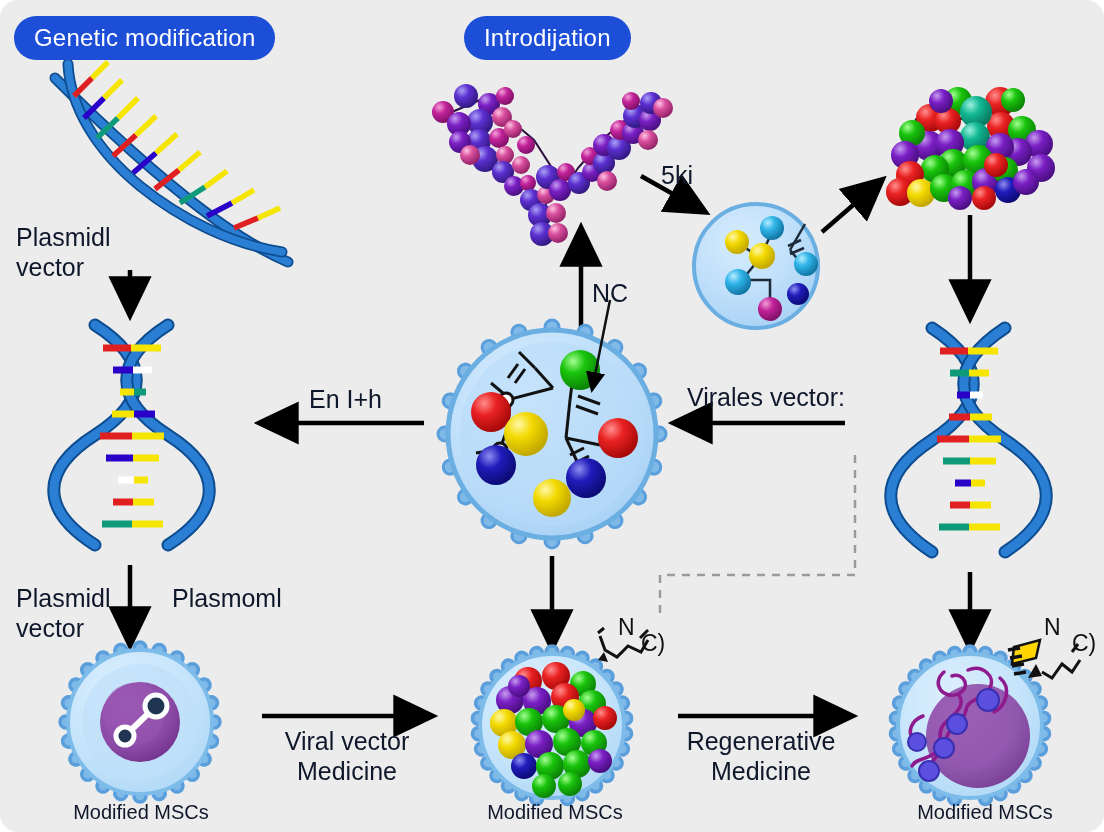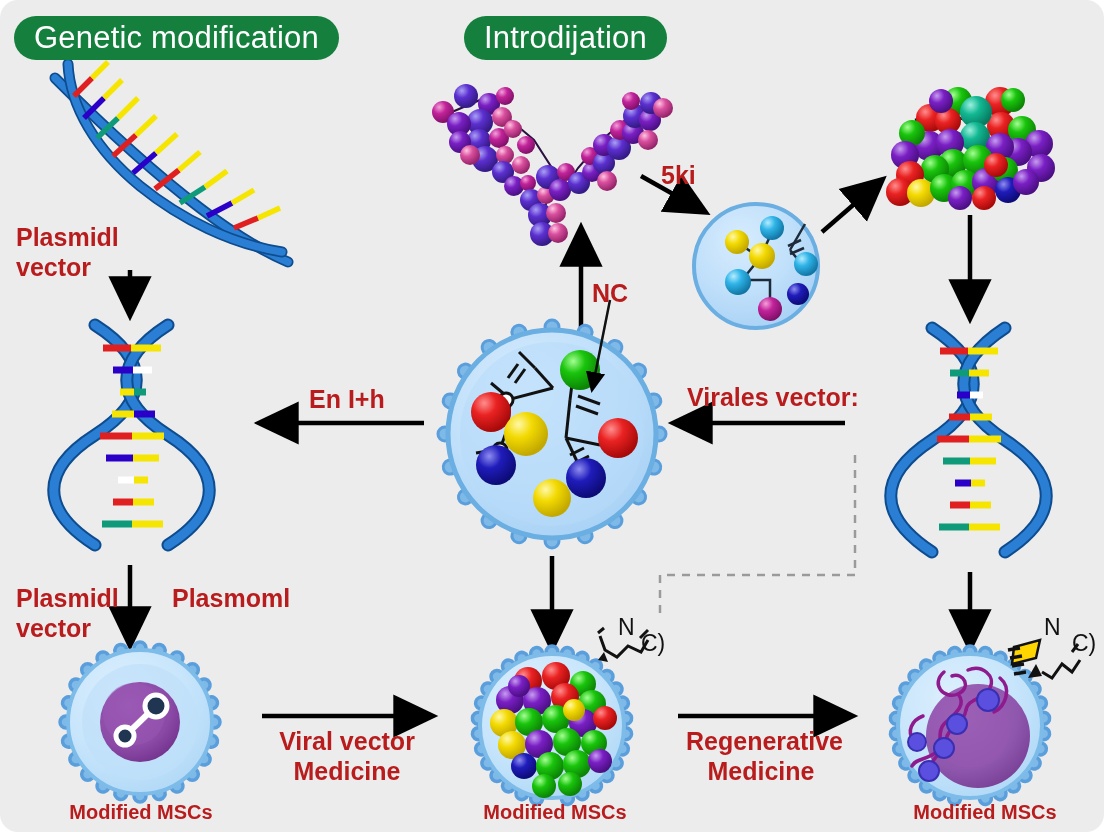--- a/index.html
+++ b/index.html
@@ -12,44 +12,43 @@
     position: relative;
     width: 1104px;
     height: 832px;
     background: #ececed;
     border-radius: 18px;
     overflow: hidden;
   }
   
   .pill {
     position: absolute;
-    background: #15803d;
+    background: #1d4ed8;
     color: #ffffff;
     border-radius: 22px;
-    font-size: 31px;
+    font-size: 24px;
     letter-spacing: .2px;
     display: flex;
     align-items: center;
     justify-content: center;
     height: 44px;
     padding: 0 20px;
     white-space: nowrap;
   }
   #pill-genetic    { left: 14px;  top: 16px; }
   #pill-intro      { left: 464px; top: 16px; }
   #pill-immuno     { left: 846px; top: 16px; }
 
   
   .lbl {
     position: absolute;
-    color: #b91c1c;
+    color: #0f172a;
     font-size: 25px;
     line-height: 30px;
     white-space: pre;
-    font-weight: bold;
   }
   .lbl.sm { font-size: 20px; }
   .lbl.ctr { text-align: center; }
 
   #lbl-plasmid-top  { left: 16px;  top: 222px; }
   #lbl-plasmid-bot  { left: 16px;  top: 583px; }
   #lbl-plasmoml     { left: 164px; top: 583px; margin-left: 8px; }
   #lbl-enith        { left: 309px; top: 384px; text-align: right; }
   #lbl-virales      { left: 687px; top: 382px; }
   #lbl-nc           { left: 592px; top: 278px; }

